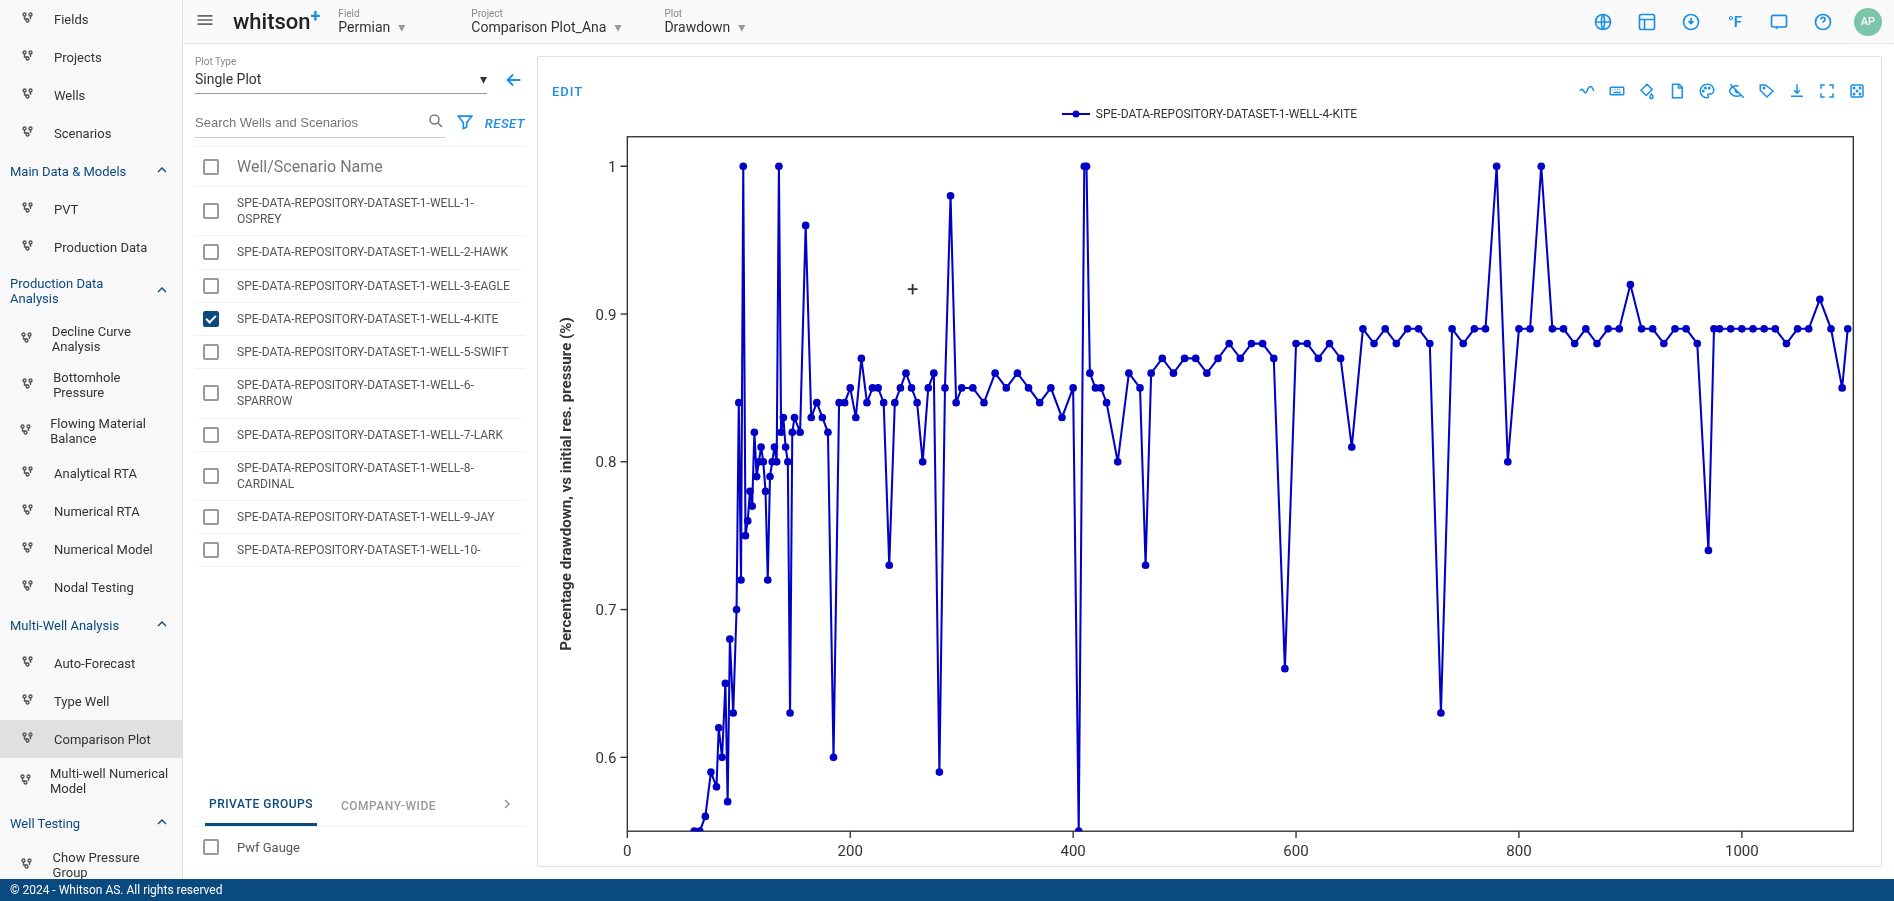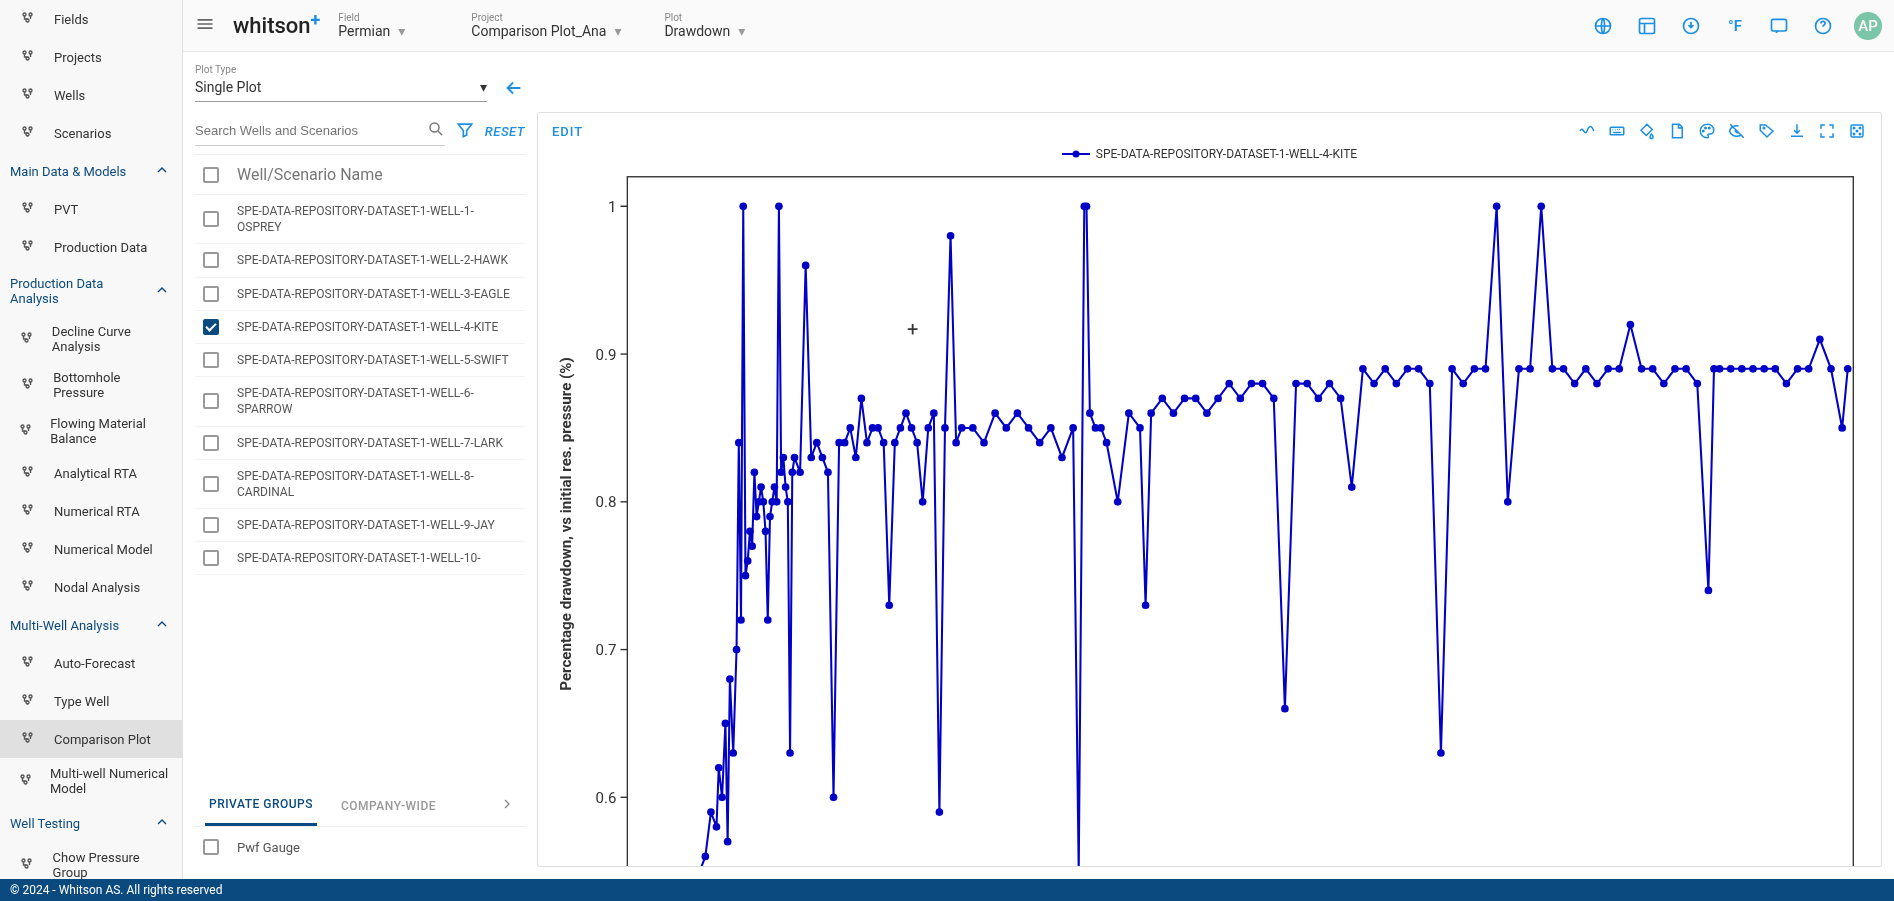--- a/index.html
+++ b/index.html
@@ -23,33 +23,33 @@
 .nav-item.active { background: #e0e0e0; }
 .nav-group {
   display: flex; justify-content: space-between; align-items: center;
   padding: 10px 10px; color: #0b4a7f; font-size: 13px; cursor: pointer;
 }
 .chev { width: 18px; height: 18px; }
 
 
 .content { flex: 1; display: flex; flex-direction: column; overflow: hidden; }
 .topbar {
-  height: 52px; border-bottom: 1px solid #e5e5e5; background: #fafafa;
+  height: 44px; border-bottom: 1px solid #e5e5e5; background: #fafafa;
   display: flex; align-items: center; padding: 0 12px; gap: 18px;
 }
 .hamburger { cursor: pointer; color: #666; }
 .logo { font-size: 22px; font-weight: 500; color: #222; display: flex; align-items: flex-start; }
 .logo-plus { color: #1a8fe3; font-size: 18px; font-weight: 700; margin-top: -4px; }
 .crumb { display: flex; flex-direction: column; gap: 0px; min-width: 90px; }
 .crumb-label { font-size: 10px; color: #888; }
 .crumb-val { font-size: 14px; color: #333; display: flex; align-items: center; gap: 8px; }
 .crumb-arrow { color: #999; }
 .topbar-spacer { flex: 1; }
 .top-icon { width: 26px; height: 26px; display: flex; align-items: center; justify-content: center; color: #1a8fe3; cursor: pointer; }
-.avatar { width: 28px; height: 28px; border-radius: 50%; background: #7bc6a8; color: #fff; display: flex; align-items: center; justify-content: center; font-size: 15px; font-weight: 500; }
+.avatar { width: 28px; height: 28px; border-radius: 50%; background: #7bc6a8; color: #fff; display: flex; align-items: center; justify-content: center; font-size: 11px; font-weight: 500; }
 
 
 .workspace { flex: 1; display: flex; overflow: hidden; padding: 12px; gap: 12px; }
 
 
 .well-panel { width: 330px; display: flex; flex-direction: column; }
 .plot-type-row { display: flex; align-items: flex-end; gap: 16px; margin-bottom: 14px; }
 .select-wrap { flex: 1; border-bottom: 1px solid #999; padding-bottom: 2px; }
 .select-label { font-size: 10px; color: #888; }
 .select-val { display: flex; justify-content: space-between; font-size: 14px; padding: 4px 0; }
@@ -71,21 +71,21 @@
 .cb.checked { background: #0b4a7f; border-color: #0b4a7f; }
 .cb.checked::after { content: ""; position: absolute; left: 3px; top: 0px; width: 4px; height: 8px; border: solid #fff; border-width: 0 2px 2px 0; transform: rotate(45deg); }
 
 .group-tabs { display: flex; gap: 20px; border-bottom: 1px solid #eee; padding: 0 10px; margin-top: 10px; align-items: center; position: relative; }
 .tab { padding: 12px 4px; font-size: 12px; letter-spacing: 0.5px; color: #999; cursor: pointer; font-weight: 500; }
 .tab.active { color: #0b4a7f; border-bottom: 3px solid #0b4a7f; }
 .tab-next { color: #888; cursor: pointer; margin-left: auto; }
 .group-row { display: flex; align-items: center; gap: 18px; padding: 12px 8px; font-size: 13px; color: #555; }
 
 
-.chart-panel { flex: 1; border: 1px solid #e0e0e0; border-radius: 2px; display: flex; flex-direction: column; padding: 8px 14px; overflow: hidden; margin-top: 48px; }
+.chart-panel { flex: 1; border: 1px solid #e0e0e0; border-radius: 2px; display: flex; flex-direction: column; padding: 24px 14px; overflow: hidden; }
 .chart-top { display: flex; align-items: center; }
 .edit-btn { color: #1a8fe3; font-size: 13px; letter-spacing: 1px; cursor: pointer; font-weight: 500; }
 .chart-tools { margin-left: auto; display: flex; gap: 10px; }
 .ctool { color: #1a8fe3; cursor: pointer; width: 20px; height: 20px; display: flex; align-items: center; justify-content: center; }
 .chart-legend { text-align: center; font-size: 12px; color: #333; margin: 6px 0 2px; display: flex; justify-content: center; align-items: center; gap: 6px; }
 .leg-marker { width: 28px; height: 2px; background: #0202c7; position: relative; }
 .leg-marker::after { content: ""; position: absolute; left: 50%; top: 50%; width: 7px; height: 7px; background: #0202c7; border-radius: 50%; transform: translate(-50%, -50%); }
 .chart-area { flex: 1; position: relative; }
 .chart-area svg { width: 100%; height: 100%; }
 .axis-label { font-size: 11px; fill: #333; }
@@ -250,21 +250,21 @@
         </div>
         <div class="nav-item indent">
           <span class="nav-icon">
             <svg width="18" height="18" viewBox="0 0 24 24" fill="none" stroke="currentColor" stroke-width="1.8">
               <circle cx="6" cy="6" r="2"></circle>
               <circle cx="14" cy="6" r="2"></circle>
               <circle cx="10" cy="14" r="2"></circle>
               <path d="M6 8v4h4M14 8v4"></path>
             </svg>
           </span>
-          <span>Nodal Analysis</span>
+          <span>Nodal Testing</span>
         </div>
         <div class="nav-group">
           <span>Multi-Well Analysis</span>
           <span class="chev"><svg width="16" height="16" viewBox="0 0 24 24" fill="none" stroke="currentColor" stroke-width="2">
               <path d="M6 15l6-6 6 6"></path>
             </svg></span>
         </div>
         <div class="nav-item indent">
           <span class="nav-icon">
             <svg width="18" height="18" viewBox="0 0 24 24" fill="none" stroke="currentColor" stroke-width="1.8">

